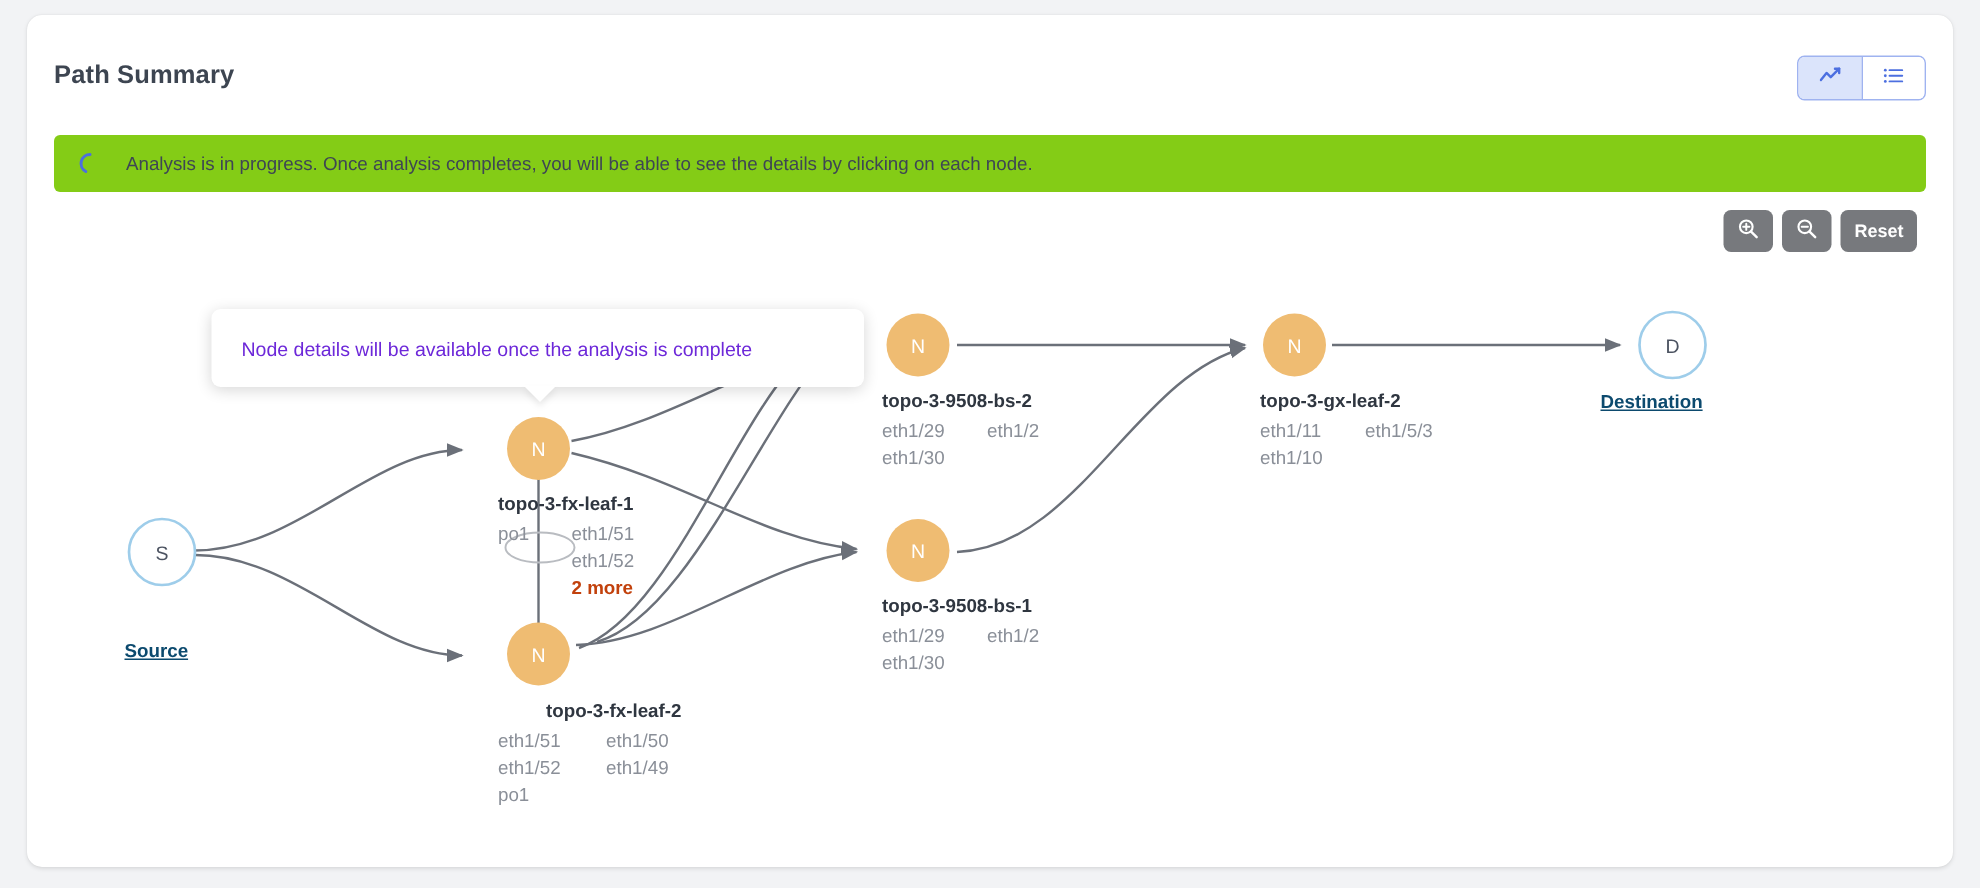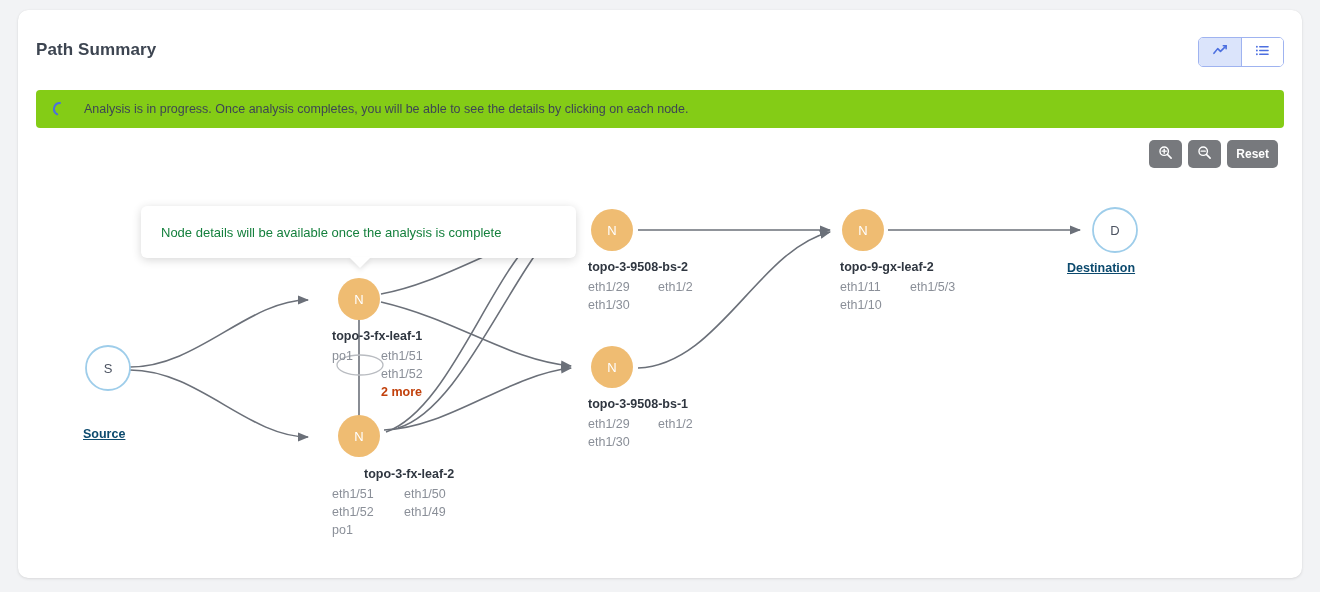--- a/index.html
+++ b/index.html
@@ -169,21 +169,21 @@
     background: #ffffff;
     border-radius: 6px;
     box-shadow: 0 2px 10px rgba(0,0,0,0.16);
     display: flex;
     align-items: center;
     padding-left: 20px;
     box-sizing: border-box;
   }
   .tooltip-text {
     font-size: 13px;
-    color: #15803d;
+    color: #6d28d9;
   }
   .tooltip-arrow {
     position: absolute;
     left: 331px;
     top: 247px;
     width: 0;
     height: 0;
     border-left: 11px solid transparent;
     border-right: 11px solid transparent;
     border-top: 11px solid #ffffff;
@@ -359,21 +359,21 @@
 
       <div class="node-label" style="left:570px; top:237px;">topo-3-9508-bs-1</div>
       <div class="iface-col" style="left:570px; top:255px;">
         <div>eth1/29</div>
         <div>eth1/30</div>
       </div>
       <div class="iface-col" style="left:640px; top:255px;">
         <div>eth1/2</div>
       </div>
 
-      <div class="node-label" style="left:822px; top:100px;">topo-9-gx-leaf-2</div>
+      <div class="node-label" style="left:822px; top:100px;">topo-3-gx-leaf-2</div>
       <div class="iface-col" style="left:822px; top:118px;">
         <div>eth1/11</div>
         <div>eth1/10</div>
       </div>
       <div class="iface-col" style="left:892px; top:118px;text-align:center;">
         <div>eth1/5/3</div>
       </div>
     </div>
 
     <div class="tooltip">

